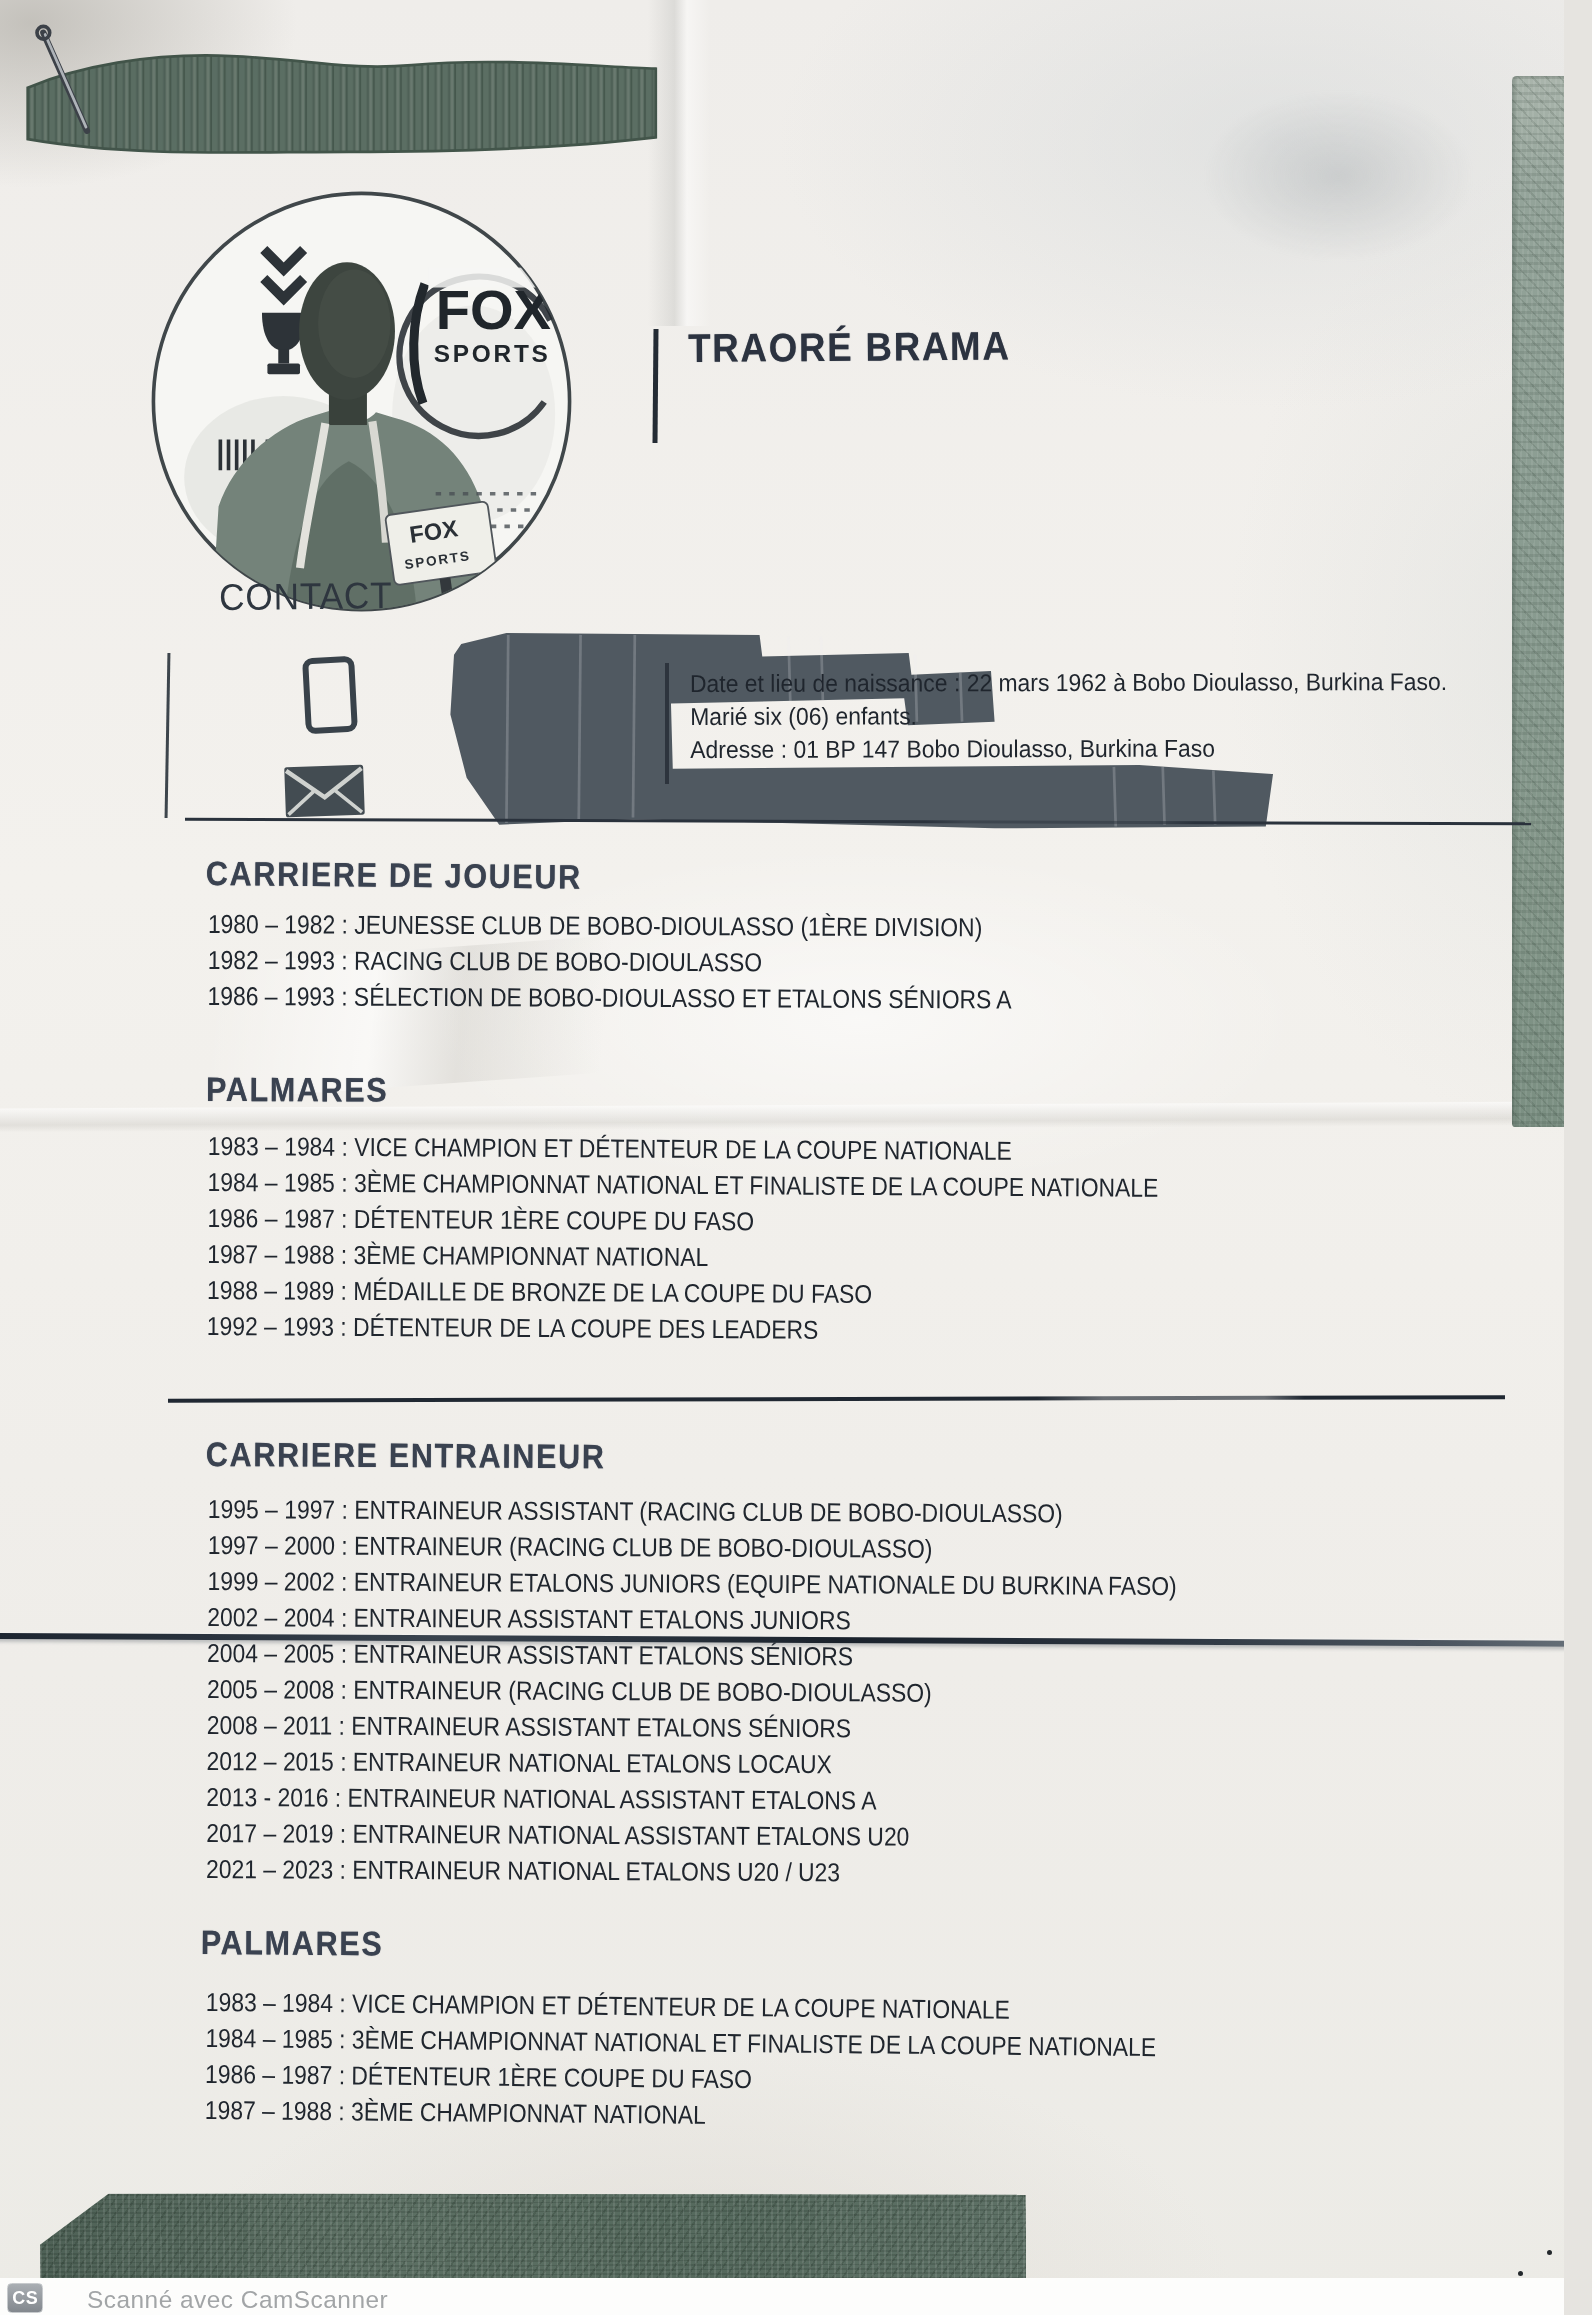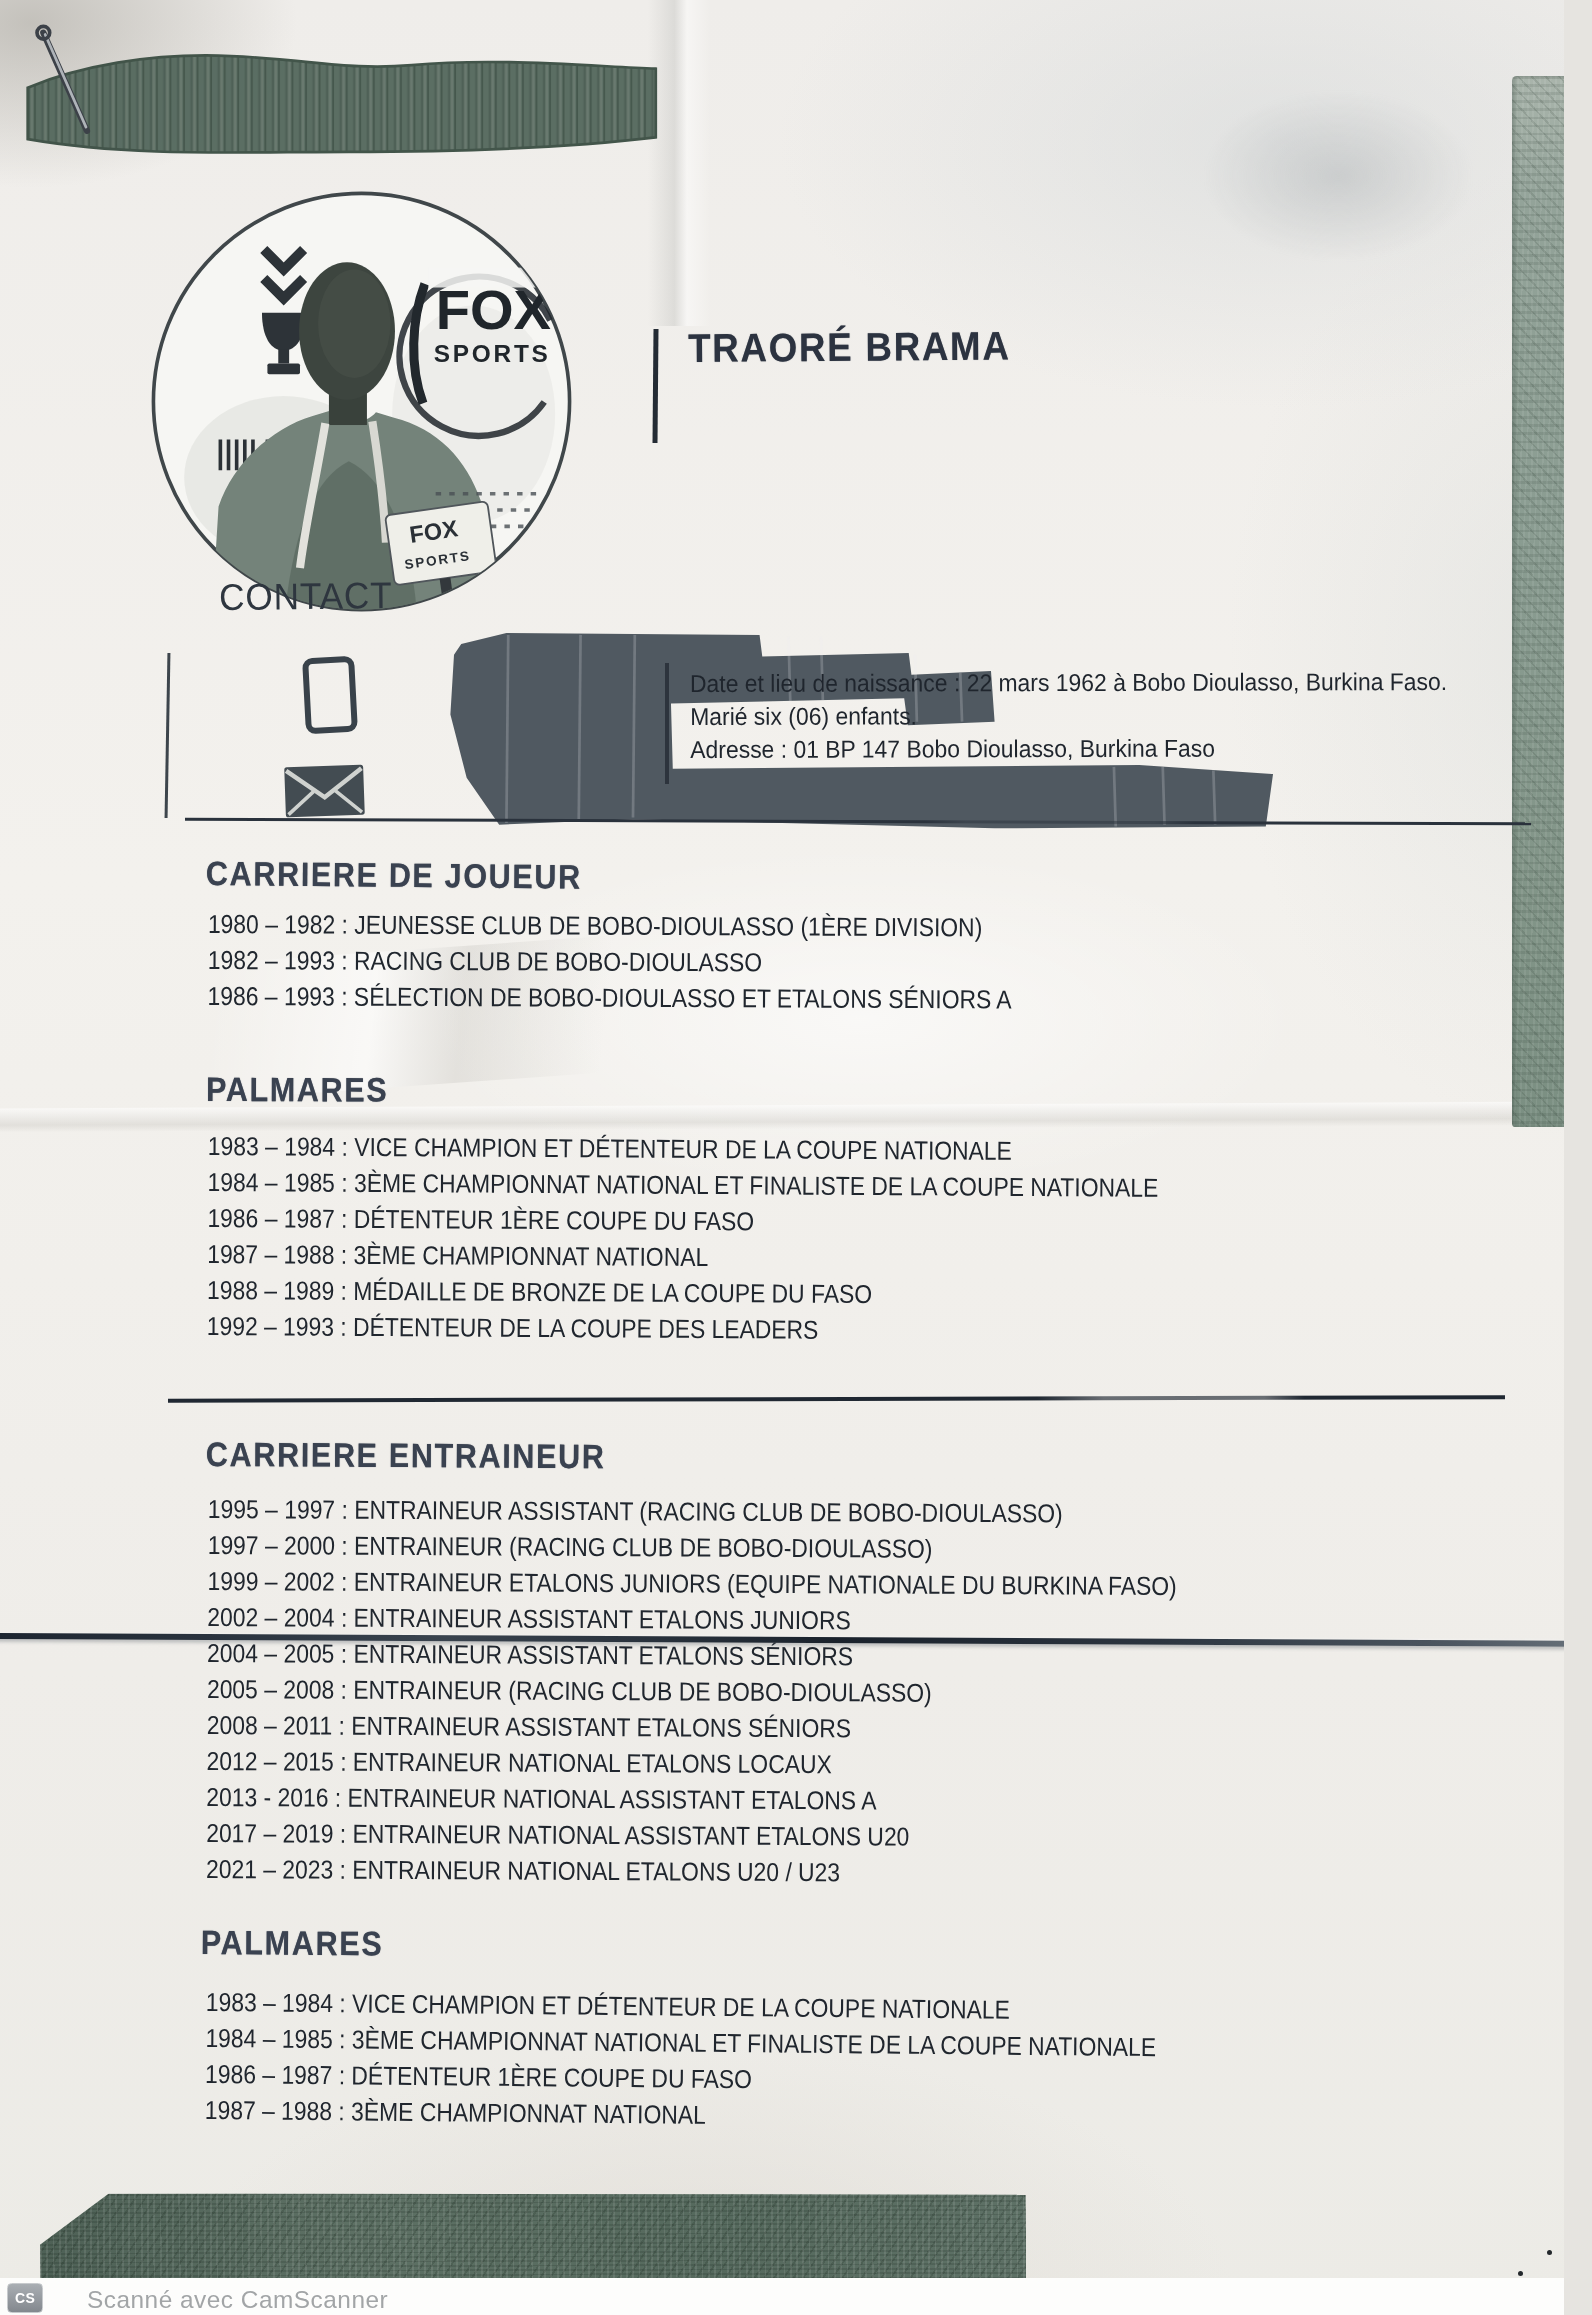--- a/index.html
+++ b/index.html
@@ -93,21 +93,21 @@
   #sec4-l { left:206px; top:1984px; transform:rotate(0.55deg); transform-origin:left top; }
 
   
   .photo { left:148px; top:188px; width:427px; height:427px; }
 
   
   .footer-strip { left:0; top:2278px; width:1592px; height:38px; background:#fdfdfc; }
   .cs-badge { left:7.2px; top:2283px; width:36px; height:30px; border-radius:4.5px;
     background:linear-gradient(180deg,#a9aeb3,#83888e); border:0.9px solid #c7cacd;
     display:flex; align-items:center; justify-content:center;
-    color:#ffffff; font-weight:700; font-size:14px; letter-spacing:0.5px; }
+    color:#ffffff; font-weight:700; font-size:18px; letter-spacing:0.5px; }
   .cs-caption { left:52px; top:2286px; font-size:24.4px; color:#a2a5a7; letter-spacing:0.5px;margin-left:35px; }
 </style>
 </head>
 <body>
 
 <div class="paper">
 
   <div class="abs fold-v"></div>
   <div class="abs wrinkle-1"></div>
   <div class="abs crease-light"></div>

